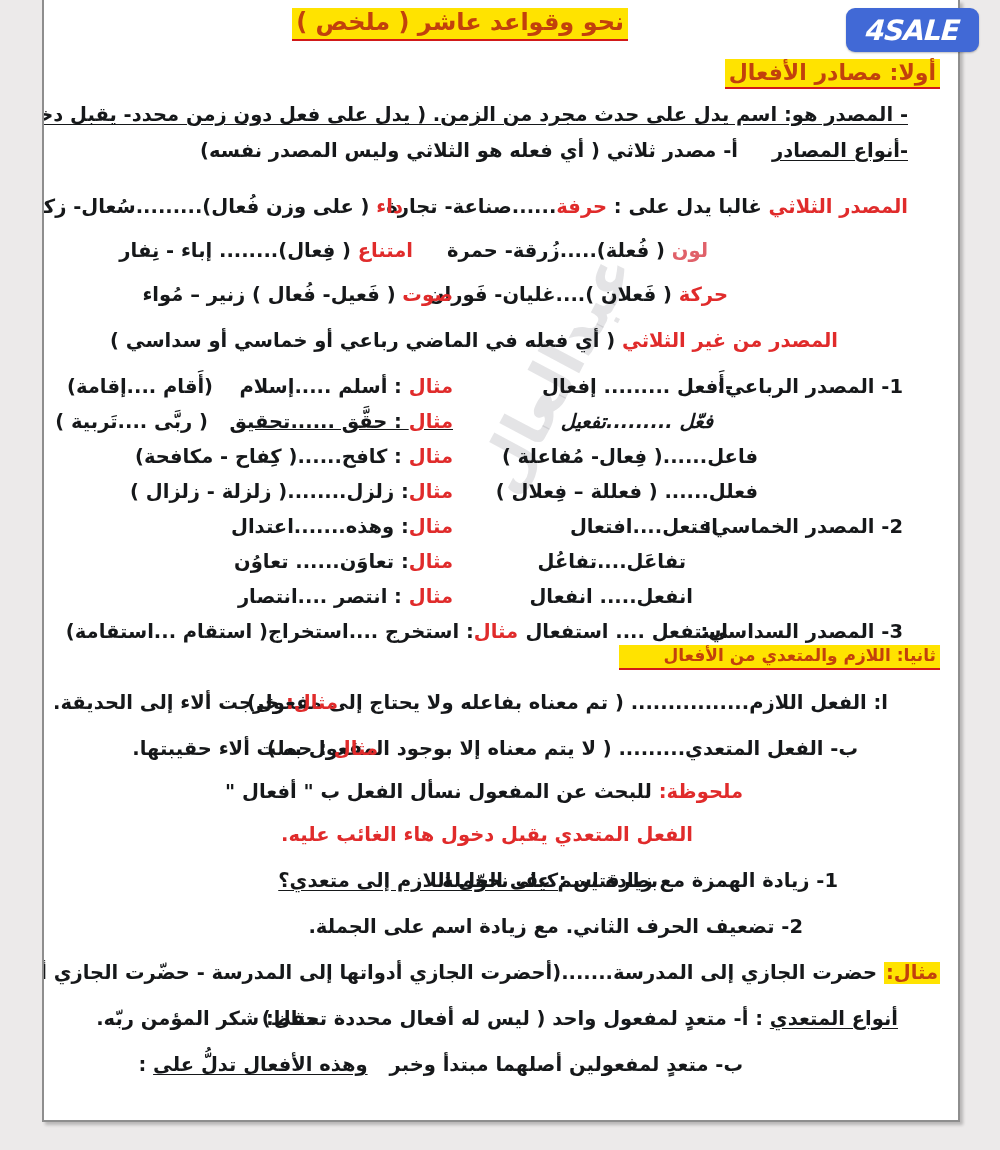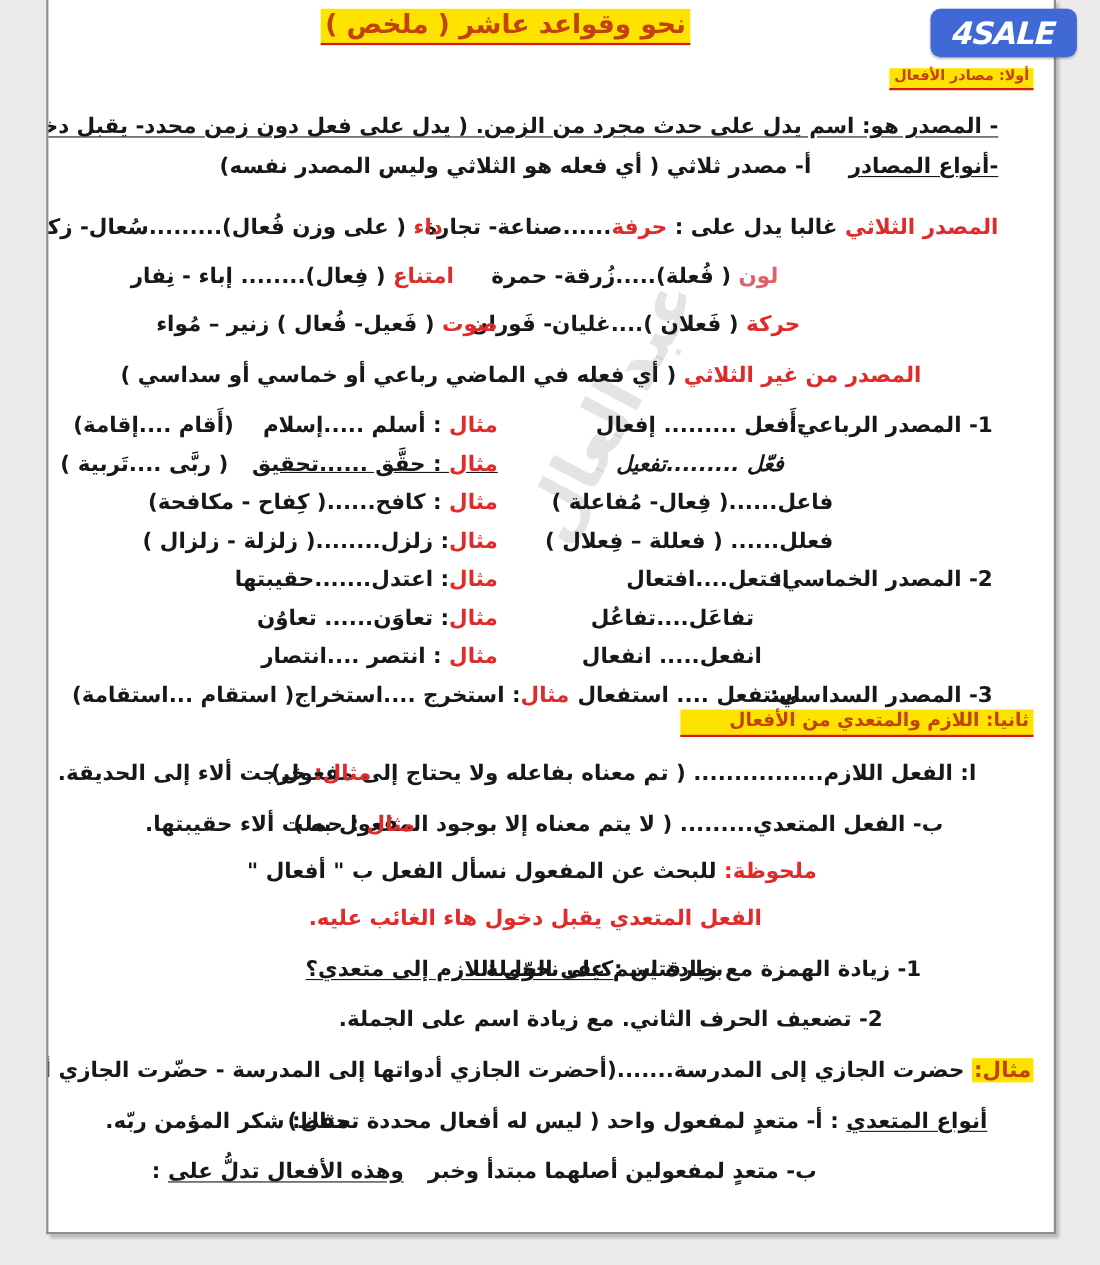--- a/index.html
+++ b/index.html
@@ -68,21 +68,21 @@
     padding: 1px 4px 2px 4px;
     border-bottom: 2px solid #d11a1a;
     display: inline-block;
     font-weight: bold;
   }
   .hl-title {
     font-size: 24px;
     letter-spacing: .2px;
   }
   .hl-sec {
-    font-size: 13px;
+    font-size: 22px;
   }
   .hl-sec2 {
     font-size: 17px;
     padding-left: 44px;
   }
 
   
   .badge {
     position: absolute;
     left: 846px;
@@ -203,21 +203,21 @@
         </div>
 
         <div class="row sz-base black" style="top:481px; right:200px;">فعلل...... ( فعللة – فِعلال )</div>
         <div class="row sz-base" style="top:481px; right:505px;">
           <span class="red">مثال</span><span class="black">: زلزل........( زلزلة  - زلزال )</span>
         </div>
 
         <div class="row sz-base black" style="top:516px; right:55px;">2- المصدر الخماسي:</div>
         <div class="row sz-base black" style="top:516px; right:240px;"> افتعل....افتعال</div>
         <div class="row sz-base" style="top:516px; right:505px;">
-          <span class="red">مثال</span><span class="black">: اعتدل.......حقيبتها</span>
+          <span class="red">مثال</span><span class="black">: وهذه.......اعتدال</span>
         </div>
 
         <div class="row sz-base black" style="top:551px; right:272px;">تفاعَل....تفاعُل</div>
         <div class="row sz-base" style="top:551px; right:505px;">
           <span class="red">مثال</span><span class="black">: تعاوَن...... تعاوُن</span>
         </div>
 
         <div class="row sz-base black" style="top:586px; right:265px;">انفعل..... انفعال</div>
         <div class="row sz-base" style="top:586px; right:505px;">
           <span class="red">مثال</span><span class="black"> : انتصر ....انتصار</span>

